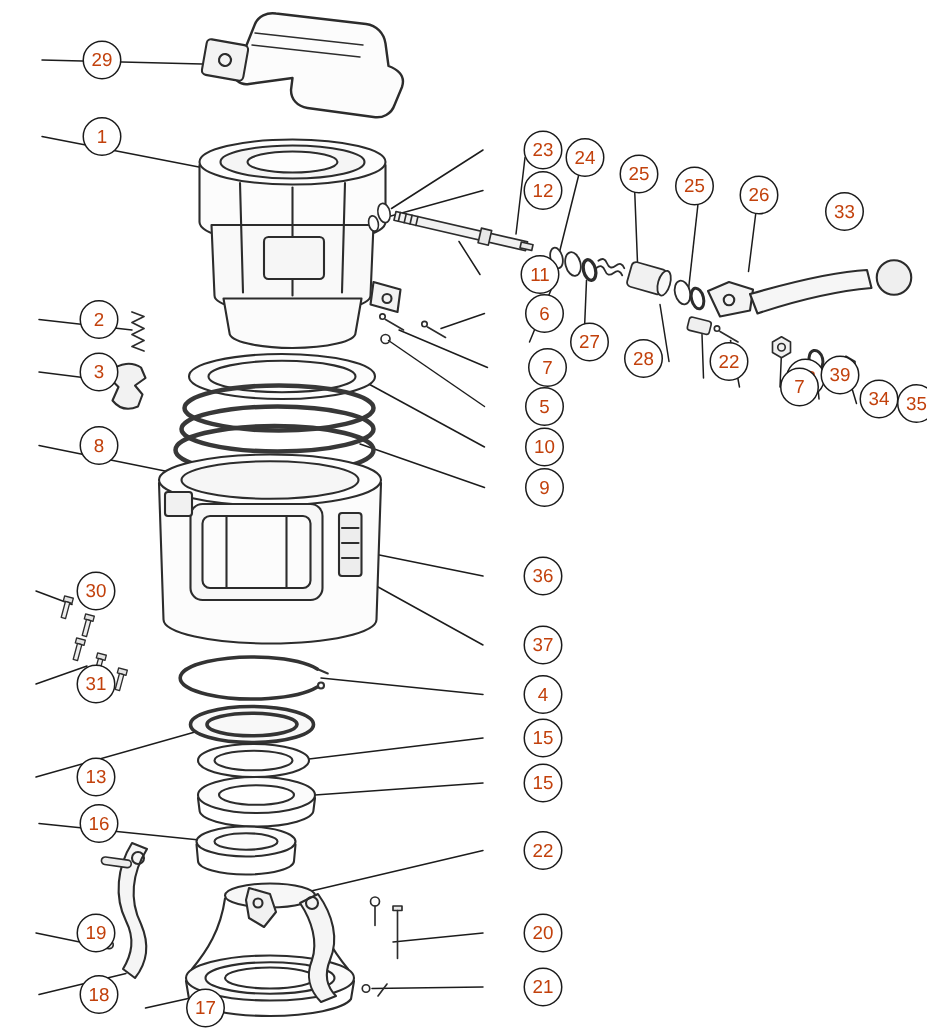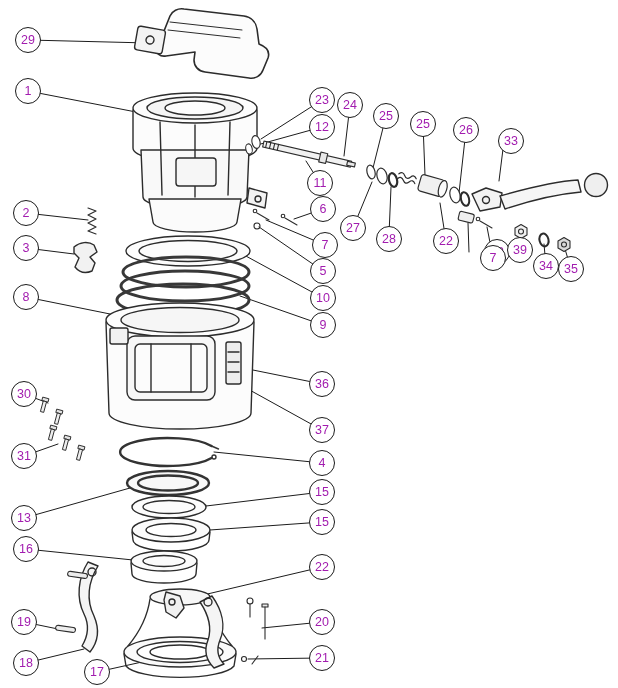--- a/index.html
+++ b/index.html
@@ -5,21 +5,21 @@
   html,body{margin:0;padding:0;background:#ffffff;}
   .stage{
     position:relative;width:618px;height:688px;background:#ffffff;
     font-family:"Liberation Sans",sans-serif;overflow:hidden;
   }
   svg.drawing{position:absolute;left:0;top:0;}
   .balloon{
     position:absolute;width:26px;height:26px;box-sizing:border-box;
     border:1.5px solid #1b1b1b;border-radius:50%;background:#ffffff;
     display:flex;align-items:center;justify-content:center;
-    font-size:12.5px;color:#a21caf;line-height:1;user-select:none;
+    font-size:12.5px;color:#c2410c;line-height:1;user-select:none;margin-left:40px;
   }
 </style>
 </head>
 <body>
 
 <div class="stage">
 
   <svg class="drawing" width="618" height="688" viewBox="0 0 618 688">
     <g stroke="#2c2c2c" stroke-width="1.4" fill="none" stroke-linecap="round" stroke-linejoin="round">
 
@@ -301,21 +301,21 @@
     <div class="balloon" style="left:309px;top:114px">12</div>
     <div class="balloon" style="left:307px;top:170px">11</div>
     <div class="balloon" style="left:310px;top:196px">6</div>
     <div class="balloon" style="left:312px;top:232px">7</div>
     <div class="balloon" style="left:310px;top:258px">5</div>
     <div class="balloon" style="left:310px;top:285px">10</div>
     <div class="balloon" style="left:310px;top:312px">9</div>
     <div class="balloon" style="left:373px;top:103px">25</div>
     <div class="balloon" style="left:410px;top:111px">25</div>
     <div class="balloon" style="left:453px;top:117px">26</div>
-    <div class="balloon" style="left:498px;top:128px">33</div>
+    <div class="balloon" style="left:510px;top:128px">33</div>
     <div class="balloon" style="left:340px;top:215px">27</div>
     <div class="balloon" style="left:376px;top:226px">28</div>
     <div class="balloon" style="left:433px;top:228px">22</div>
     <div class="balloon" style="left:484px;top:239px">38</div>
     <div class="balloon" style="left:480px;top:245px">7</div>
     <div class="balloon" style="left:507px;top:237px">39</div>
     <div class="balloon" style="left:533px;top:253px">34</div>
     <div class="balloon" style="left:558px;top:256px">35</div>
     <div class="balloon" style="left:309px;top:371px">36</div>
     <div class="balloon" style="left:309px;top:417px">37</div>

